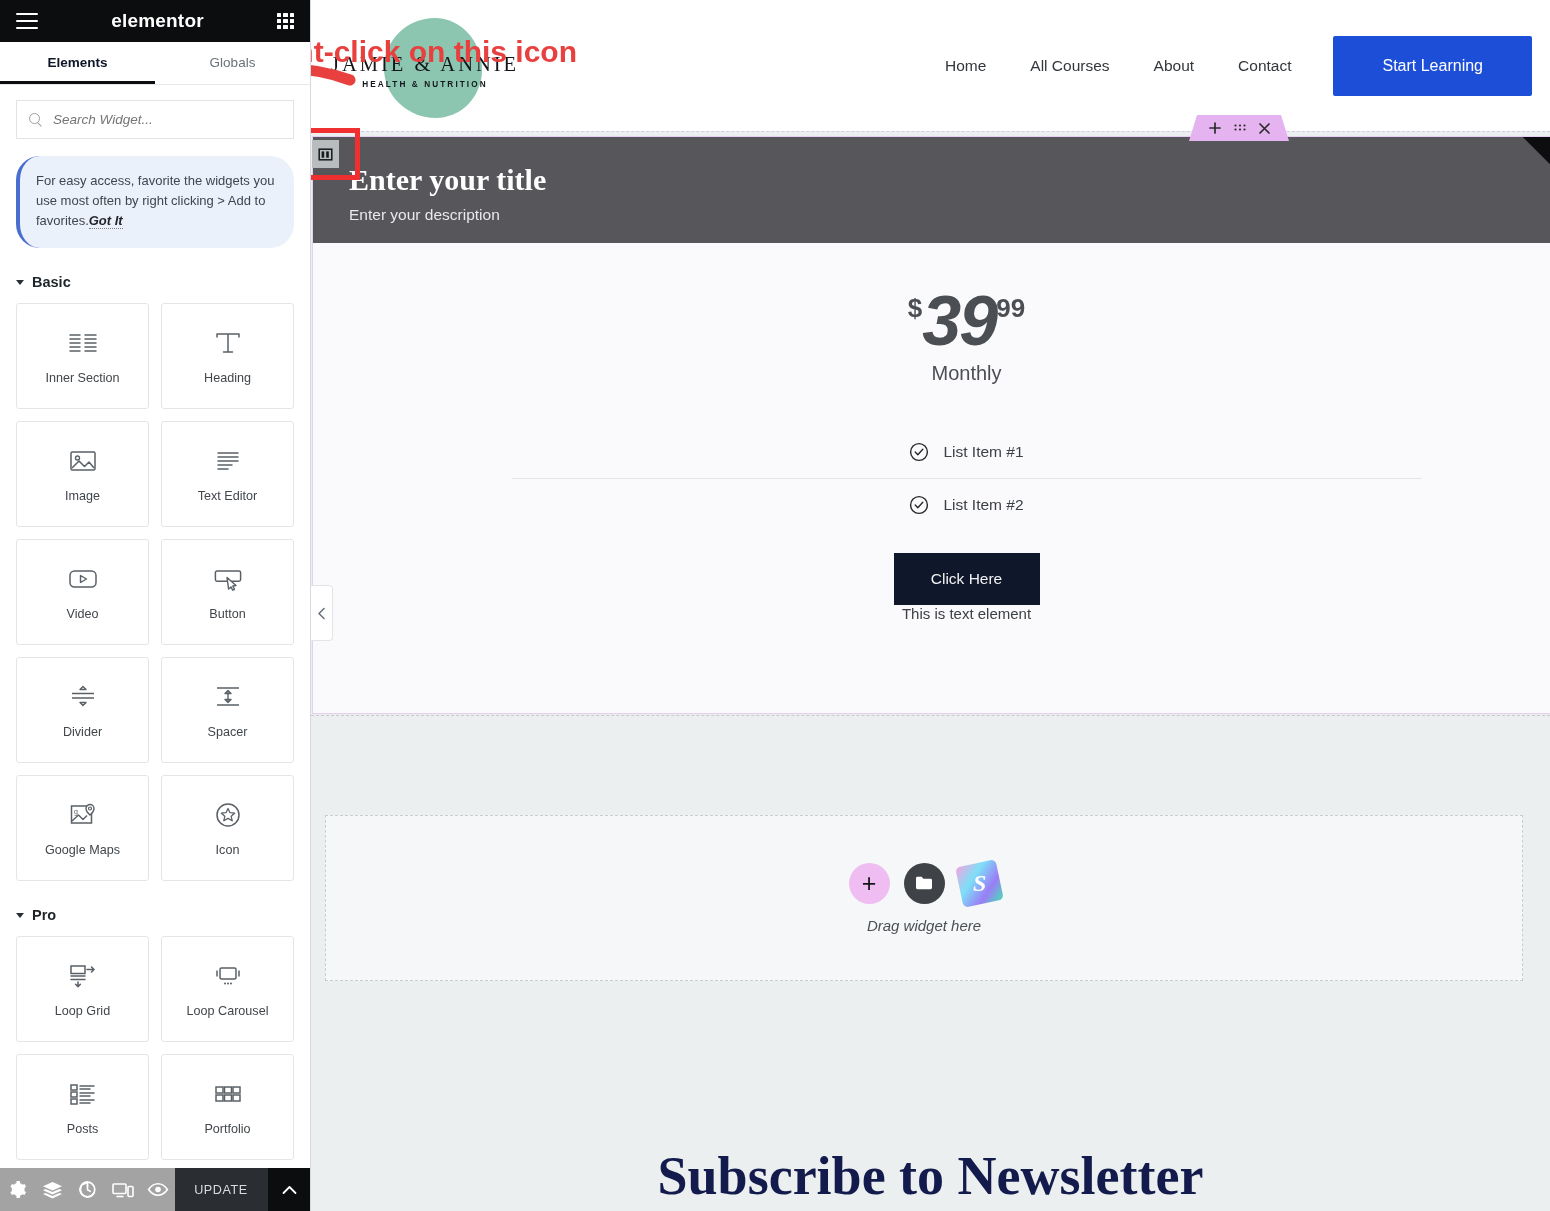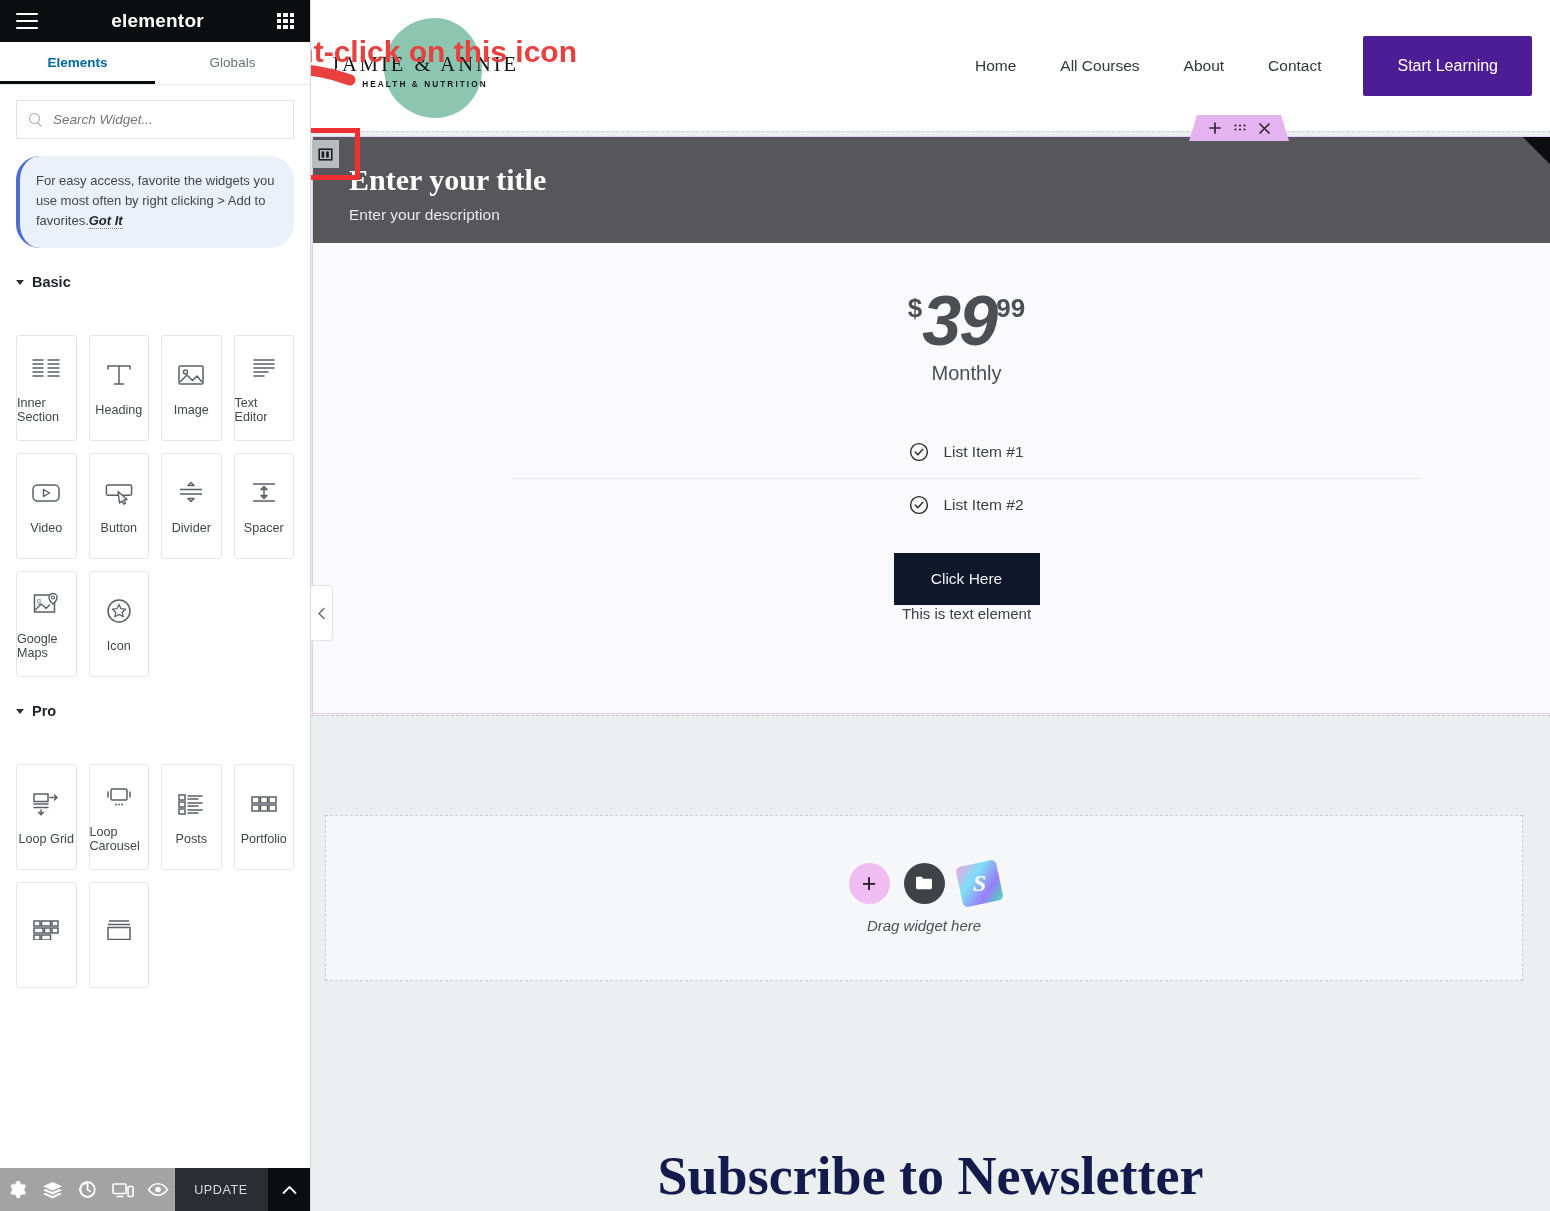--- a/index.html
+++ b/index.html
@@ -29,21 +29,21 @@
   .hamburger i { display: block; height: 2.4px; background: #fff; border-radius: 1px; }
   .dotgrid { width: 17px; height: 17px; display: grid;
     grid-template-columns: repeat(3,1fr); grid-template-rows: repeat(3,1fr);
     gap: 2.4px; cursor: pointer; }
   .dotgrid i { display: block; background: #fff; border-radius: .5px; }
 
   
   #panel-tabs { display: flex; border-bottom: 1px solid #e6e9ec; background: #fff; }
   .ptab { flex: 1; text-align: center; padding: 13px 0 11px; font-size: 13.5px;
     color: #6b7279; cursor: pointer; border-bottom: 3px solid transparent; }
-  .ptab.active { color: #0369a1; font-weight: 600; border-bottom-color: #0c0d0e; }
+  .ptab.active { color: #0f172a; font-weight: 600; border-bottom-color: #0c0d0e; }
 
   
   #search-wrap { padding: 15px 16px 0; }
   #search-box { position: relative; border: 1px solid #e1e4e7; height: 39px;
     display: flex; align-items: center; background: #fff; }
   #search-box .mag { width: 14px; height: 14px; margin: 0 10px 0 12px; position: relative; flex: none; }
   #search-box .mag::before { content:''; position:absolute; width:9px; height:9px;
     border:1.4px solid #9aa0a6; border-radius:50%; left:0; top:0; }
   #search-box .mag::after { content:''; position:absolute; width:5px; height:1.4px;
     background:#9aa0a6; transform: rotate(45deg); left:8px; top:11px; }
@@ -56,21 +56,21 @@
   #notice p { font-size: 13px; line-height: 20px; color: #3f464d; }
   #notice .gotit { font-weight: 700; font-style: italic; color: #1f2428;
     border-bottom: 1.5px dotted #7b8085; cursor: pointer; }
 
   
   .cat-head { display: flex; align-items: center; gap: 8px;
     padding: 26px 16px 13px; font-size: 14.5px; font-weight: 700; color: #1f2428; cursor: pointer; }
   .caret { width: 0; height: 0; border-left: 4.5px solid transparent;
     border-right: 4.5px solid transparent; border-top: 5.5px solid #2a2f34; }
 
-  .wgrid { display: grid; grid-template-columns: 1fr 1fr 1fr 1fr; gap: 12px; padding: 0 16px; margin-top: 32px; }
+  .wgrid { display: grid; grid-template-columns: 1fr 1fr; gap: 12px; padding: 0 16px; }
   .wcard { height: 106px; border: 1px solid #e3e6e9; border-radius: 3px; background: #fff;
     display: flex; flex-direction: column; align-items: center; justify-content: center;
     gap: 13px; cursor: grab; }
   .wcard .wlabel { font-size: 12.6px; color: #41464b; }
   .wicon { width: 34px; height: 30px; color: #5a6066; display: flex;
     align-items: center; justify-content: center; }
   .wicon svg { display: block; }
 
   
   #panel-footer { position: absolute; left: 0; bottom: 0; width: 311px; height: 43px;
@@ -101,21 +101,21 @@
   #logo .blob { position: absolute; left: 59px; top: 8px; width: 98px; height: 100px;
     background: #8cc6b0; border-radius: 52% 48% 47% 53% / 50% 52% 48% 50%; }
   #logo .l1 { position: absolute; left: 0; top: 43px; width: 200px; text-align: center;
     font-family: "Liberation Serif", serif; font-size: 20.5px; letter-spacing: 3px;
     color: #14161a; white-space: nowrap; }
   #logo .l2 { position: absolute; left: 0; top: 70px; width: 200px; text-align: center;
     font-size: 8.2px; font-weight: 700; letter-spacing: 2.1px; color: #14161a; }
 
   #nav { display: flex; align-items: center; gap: 0; margin-left: auto; padding-right: 18px; }
   #nav a { font-size: 15.5px; color: #32373c; text-decoration: none; padding: 0 22px; cursor: pointer; }
-  #cta { background: #4c1d95; color: #fff; font-size: 16px; padding: 21px 34px;
+  #cta { background: #1d4ed8; color: #fff; font-size: 16px; padding: 21px 49px;
     border-radius: 2px; cursor: pointer; margin-left: 20px; }
 
   
   #annot-text { position: absolute; left: 247px; top: 35px; font-size: 30px;
     font-weight: 800; color: #e8403f; white-space: nowrap; z-index: 30;
     font-family: "Liberation Sans", sans-serif; }
   #annot-arrow { position: absolute; left: 30px; top: 55px; width: 330px; height: 115px;
     z-index: 30; pointer-events: none; }
 
   

